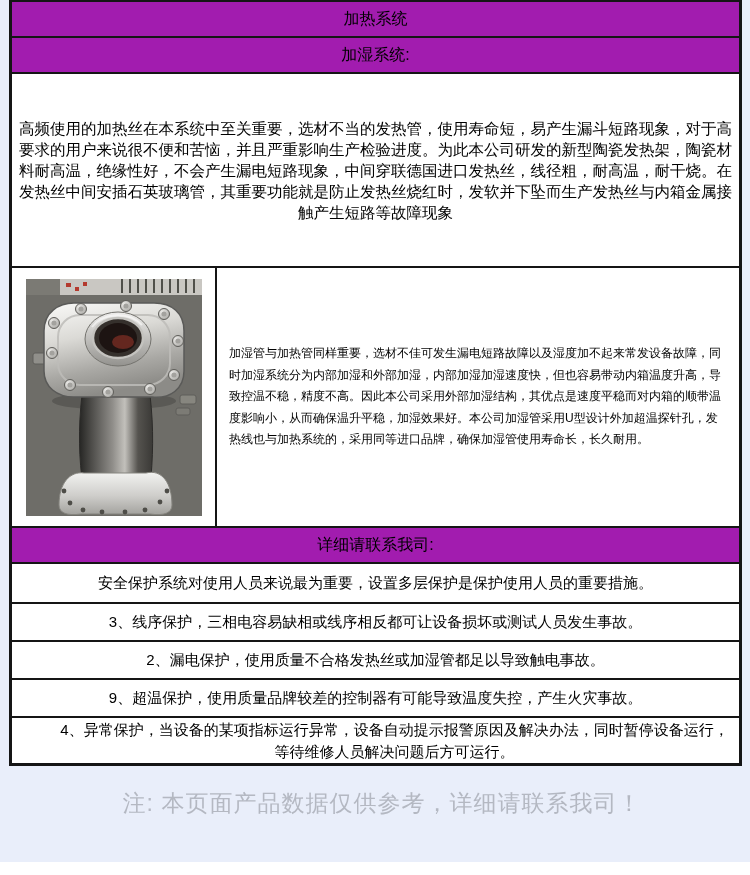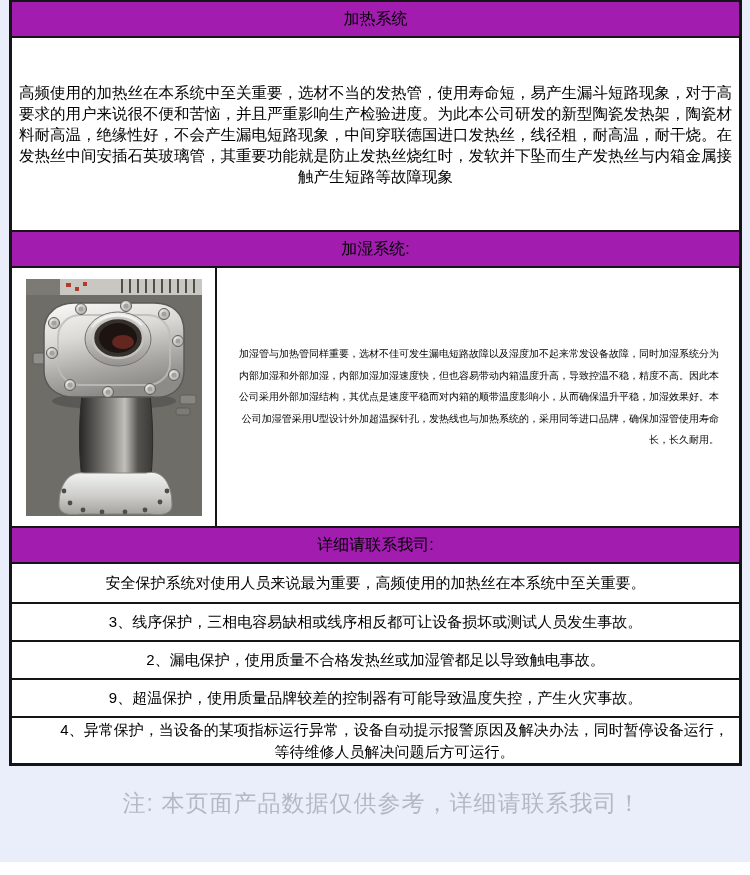--- a/index.html
+++ b/index.html
@@ -22,21 +22,21 @@
     font-size:16px;
   }
   .para-cell { height:192px; display:flex; align-items:center; justify-content:center; }
   .para-cell p { margin:0; padding:0 2px; font-size:15.5px; line-height:21px; text-align:center; }
   .split-row { height:258px; display:flex; }
   .img-cell {
     width:203px; flex:none; border-right:2px solid #151515;
     display:flex; align-items:center; justify-content:center;
   }
   .text-cell { flex:1; display:flex; align-items:center; }
-  .text-cell p { margin:12px; padding:0 8px; width:100%; font-size:10px; line-height:21.5px; text-align:right; }
+  .text-cell p { margin:4px; padding:0 8px; width:100%; font-size:12px; line-height:21.5px; text-align:left; }
   .safety-row {
     display:flex; align-items:center; justify-content:center;
     font-size:15px; text-align:center; padding:0 6px; line-height:22px;
   }
   .h38 { height:38px; } .h36 { height:36px; } .h45 { height:45px; }
   .footer-note {
     position:absolute; left:7px; top:788px; width:100%;
     text-align:center; font-size:23px; letter-spacing:1px;
     color:#b4b8c2;
   }
@@ -47,26 +47,26 @@
 </head>
 <body>
 
 <div class="page">
 
   <div class="doc-table">
 
     <div class="row header-row">
       <span>加热系统</span>
     </div>
+    <div class="row header-row">
+      <span>加湿系统:</span>
+    </div>
+
     <div class="row para-cell">
       <p>高频使用的加热丝在本系统中至关重要，选材不当的发热管，使用寿命短，易产生漏斗短路现象，对于高要求的用户来说很不便和苦恼，并且严重影响生产检验进度。为此本公司研发的新型陶瓷发热架，陶瓷材料耐高温，绝缘性好，不会产生漏电短路现象，中间穿联德国进口发热丝，线径粗，耐高温，耐干烧。在发热丝中间安插石英玻璃管，其重要功能就是防止发热丝烧红时，发软并下坠而生产发热丝与内箱金属接触产生短路等故障现象</p>
-    </div>
-
-    <div class="row header-row">
-      <span>加湿系统:</span>
     </div>
     <div class="row split-row">
       <div class="img-cell">
         <svg width="176" height="237" viewBox="0 0 176 237" role="img">
           <defs>
             <linearGradient id="gFlange" x1="0" y1="0" x2="0.3" y2="1">
               <stop offset="0" stop-color="#fafaf8"></stop>
               <stop offset="0.4" stop-color="#dbdad6"></stop>
               <stop offset="0.75" stop-color="#a9a8a4"></stop>
               <stop offset="1" stop-color="#8c8b87"></stop>
@@ -173,21 +173,21 @@
       </div>
       <div class="text-cell">
         <p>加湿管与加热管同样重要，选材不佳可发生漏电短路故障以及湿度加不起来常发设备故障，同时加湿系统分为内部加湿和外部加湿，内部加湿加湿速度快，但也容易带动内箱温度升高，导致控温不稳，精度不高。因此本公司采用外部加湿结构，其优点是速度平稳而对内箱的顺带温度影响小，从而确保温升平稳，加湿效果好。本公司加湿管采用U型设计外加超温探针孔，发热线也与加热系统的，采用同等进口品牌，确保加湿管使用寿命长，长久耐用。</p>
       </div>
     </div>
 
     <div class="row header-row">
       <span>详细请联系我司:</span>
     </div>
     <div class="row safety-row h38">
-      <span>安全保护系统对使用人员来说最为重要，高频使用的加热丝在本系统中至关重要。</span>
+      <span>安全保护系统对使用人员来说最为重要，设置多层保护是保护使用人员的重要措施。</span>
     </div>
     <div class="row safety-row h36">
       <span>3、线序保护，三相电容易缺相或线序相反都可让设备损坏或测试人员发生事故。</span>
     </div>
     <div class="row safety-row h36">
       <span>2、漏电保护，使用质量不合格发热丝或加湿管都足以导致触电事故。</span>
     </div>
     <div class="row safety-row h36">
       <span>9、超温保护，使用质量品牌较差的控制器有可能导致温度失控，产生火灾事故。</span>
     </div>

